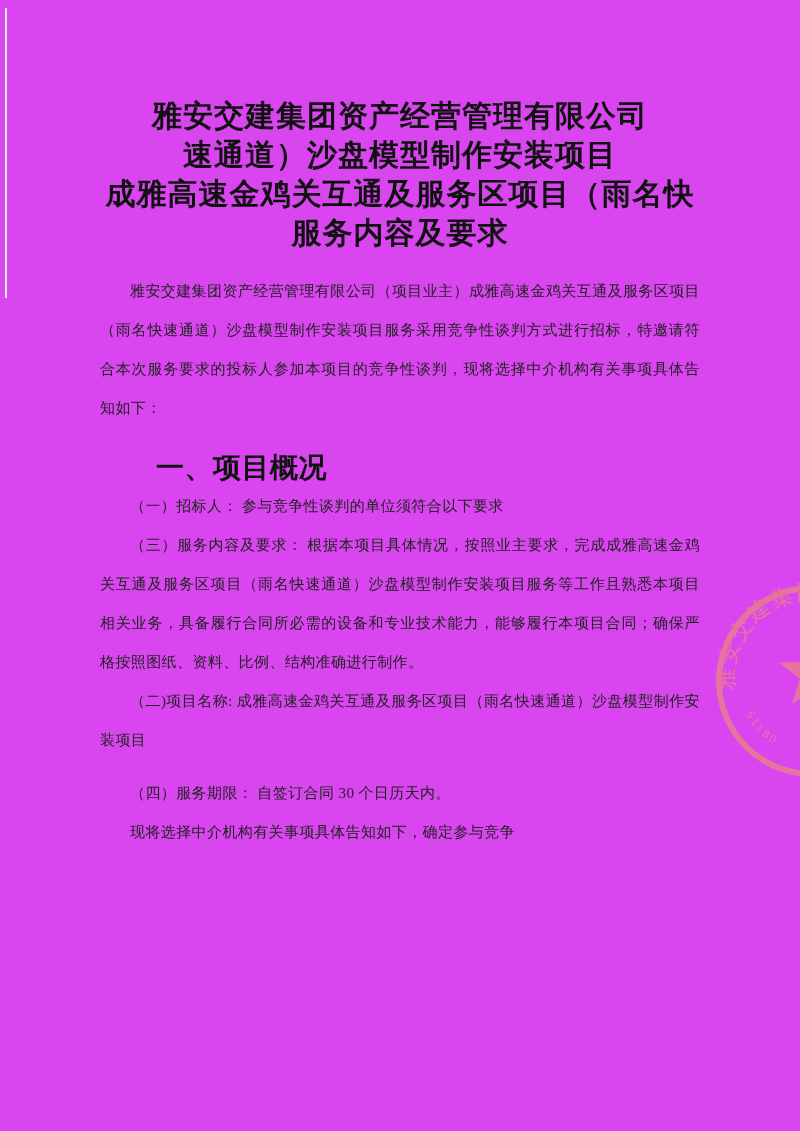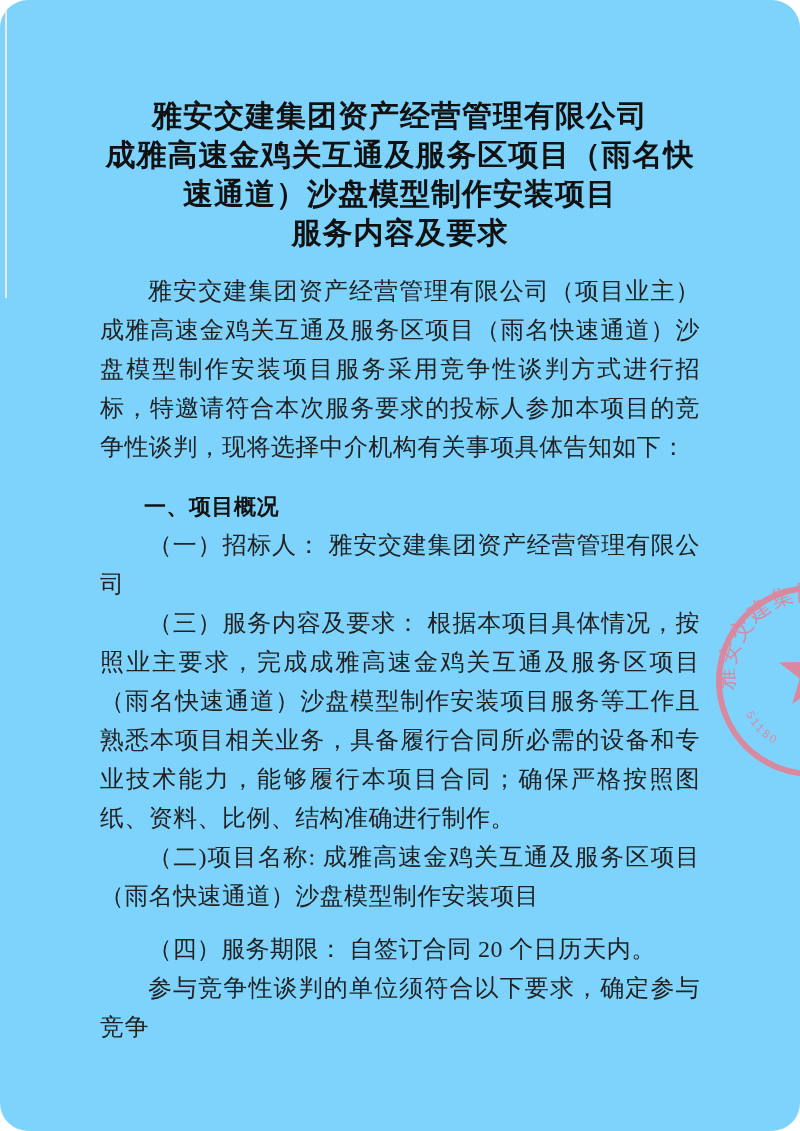--- a/index.html
+++ b/index.html
@@ -4,61 +4,60 @@
 <style>
   html, body {
     margin: 0;
     padding: 0;
     background: #ffffff;
   }
   .page {
     position: relative;
     width: 800px;
     height: 1131px;
-    background: #7dd3fc;
+    background: #d946ef;
     overflow: hidden;
     box-sizing: border-box;
     padding: 96px 100px 0 100px;
     font-family: "Liberation Serif", "DejaVu Serif", serif;
     color: #1a1a1a;
-    border-radius: 28px;
   }
   .scan-edge {
     position: absolute;
     left: 5px;
     top: 8px;
     width: 2px;
     height: 290px;
     background: #e9e9e9;
   }
   .title-block {
     text-align: center;
     font-weight: 700;
     font-size: 30px;
     line-height: 39px;
     letter-spacing: 1px;
     color: #111;
   }
   .body-p {
     margin: 0;
-    font-size: 24px;
+    font-size: 15px;
     line-height: 39px;
     letter-spacing: 0.4px;
     text-align: justify;
     text-indent: 2em;
     color: #222;
   }
   .intro {
     margin-top: 20px;
   }
   .sec-heading {
     margin: 0;
     font-family: "Liberation Sans", "DejaVu Sans", sans-serif;
     font-weight: 700;
-    font-size: 22px;
+    font-size: 28px;
     line-height: 39px;
     letter-spacing: 0.5px;
     text-indent: 2em;
     color: #111;
   }
   .sec1 {
     margin-top: 20px;
   }
   .item-period {
     margin-top: 14px;
@@ -81,36 +80,36 @@
 </style>
 </head>
 <body>
 
 <div class="page">
 
   <div class="scan-edge"></div>
 
   <header class="title-block">
     <div class="title-line">雅安交建集团资产经营管理有限公司</div>
+    <div class="title-line">速通道）沙盘模型制作安装项目</div>
     <div class="title-line">成雅高速金鸡关互通及服务区项目（雨名快</div>
-    <div class="title-line">速通道）沙盘模型制作安装项目</div>
     <div class="title-line">服务内容及要求</div>
   </header>
 
   <p class="body-p intro">雅安交建集团资产经营管理有限公司（项目业主）成雅高速金鸡关互通及服务区项目（雨名快速通道）沙盘模型制作安装项目服务采用竞争性谈判方式进行招标，特邀请符合本次服务要求的投标人参加本项目的竞争性谈判，现将选择中介机构有关事项具体告知如下：</p>
 
   <h2 class="sec-heading sec1">一、项目概况</h2>
 
-  <p class="body-p">（一）招标人： 雅安交建集团资产经营管理有限公司</p>
+  <p class="body-p">（一）招标人： 参与竞争性谈判的单位须符合以下要求</p>
   <p class="body-p">（三）服务内容及要求： 根据本项目具体情况，按照业主要求，完成成雅高速金鸡关互通及服务区项目（雨名快速通道）沙盘模型制作安装项目服务等工作且熟悉本项目相关业务，具备履行合同所必需的设备和专业技术能力，能够履行本项目合同；确保严格按照图纸、资料、比例、结构准确进行制作。</p>
   <p class="body-p">（二)项目名称: 成雅高速金鸡关互通及服务区项目（雨名快速通道）沙盘模型制作安装项目</p>
-  <p class="body-p item-period">（四）服务期限： 自签订合同 20 个日历天内。</p>
+  <p class="body-p item-period">（四）服务期限： 自签订合同 30 个日历天内。</p>
 
 
-  <p class="body-p">参与竞争性谈判的单位须符合以下要求，确定参与竞争</p>
+  <p class="body-p">现将选择中介机构有关事项具体告知如下，确定参与竞争</p>
 
   <svg class="seal" viewBox="700 555 100 250" width="100" height="250" xmlns="http://www.w3.org/2000/svg">
     <circle cx="812" cy="681" r="93" fill="none" stroke-width="6" stroke="#e87d91"></circle>
     <path id="sealTopArc" d="M 734.8 691.9 A 78 78 0 1 1 888.8 667.4" fill="none"></path>
     <text font-size="22" letter-spacing="2" fill="#e87d91">
       <textPath href="#sealTopArc" startOffset="2">雅安交建集团资产</textPath>
     </text>
     <path id="sealBottomArc" d="M 745.1 712.2 A 73.8 73.8 0 0 0 878.9 712.2" fill="none"></path>
     <text class="seal-digits-text" font-size="11.5" letter-spacing="2.5" fill="#e87d91">
       <textPath href="#sealBottomArc" startOffset="2">51180</textPath>

